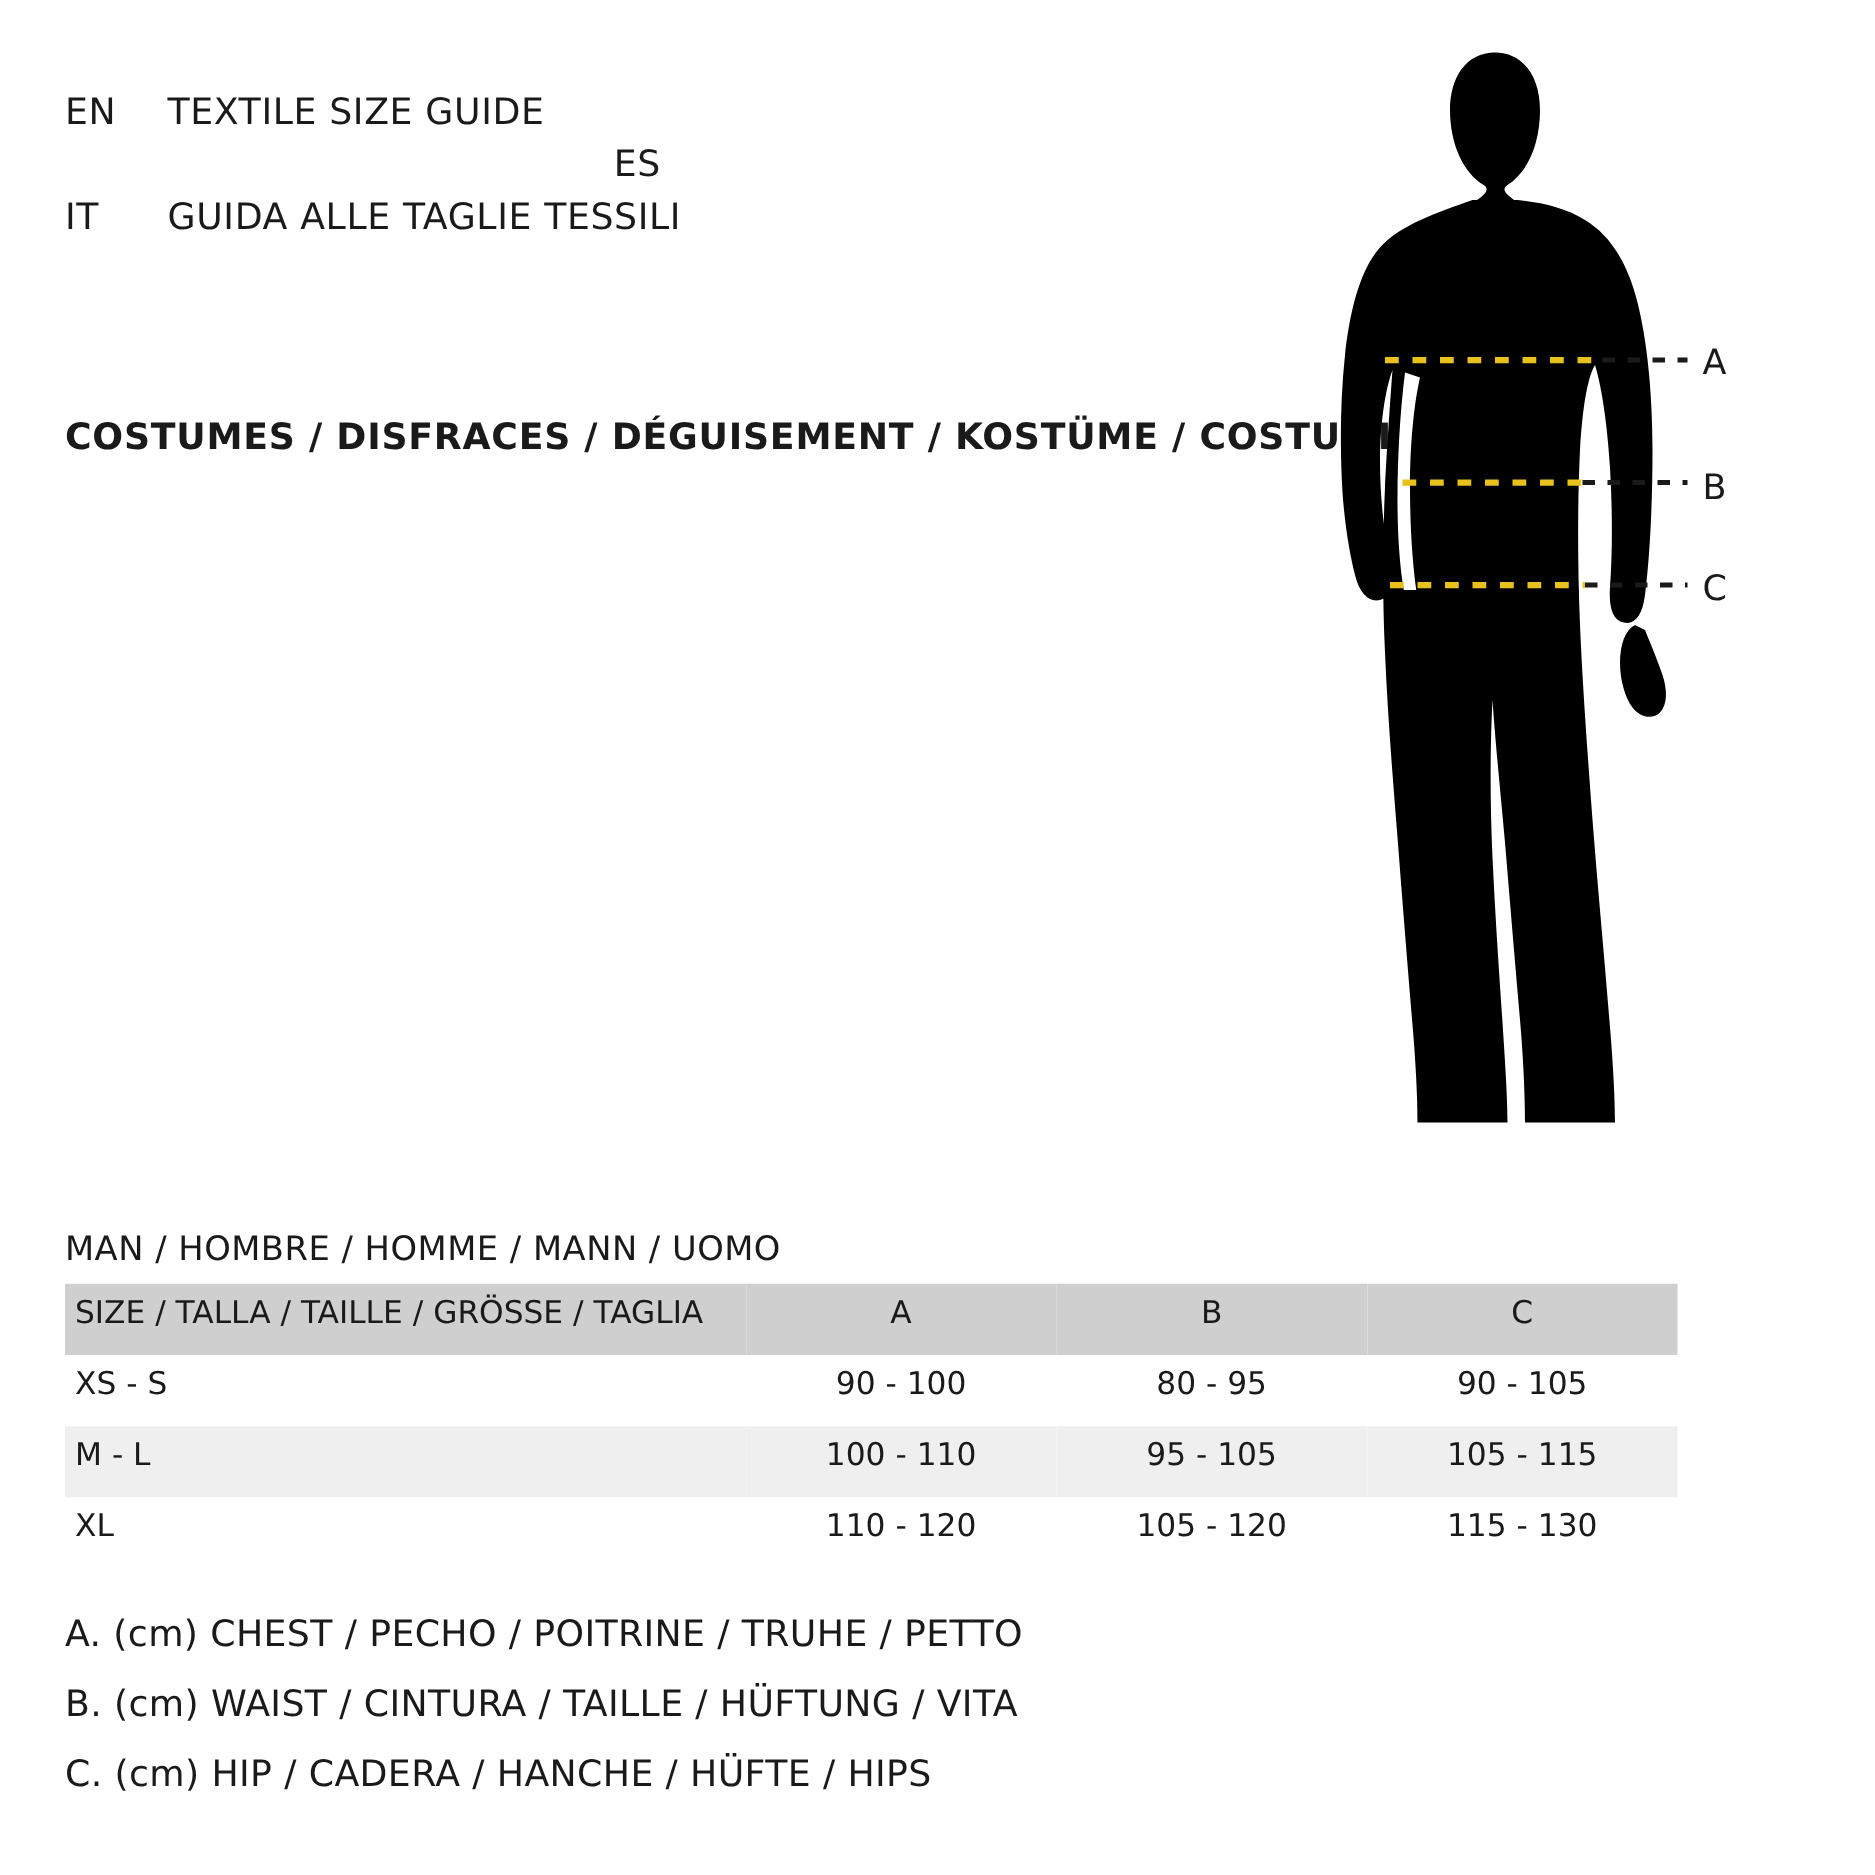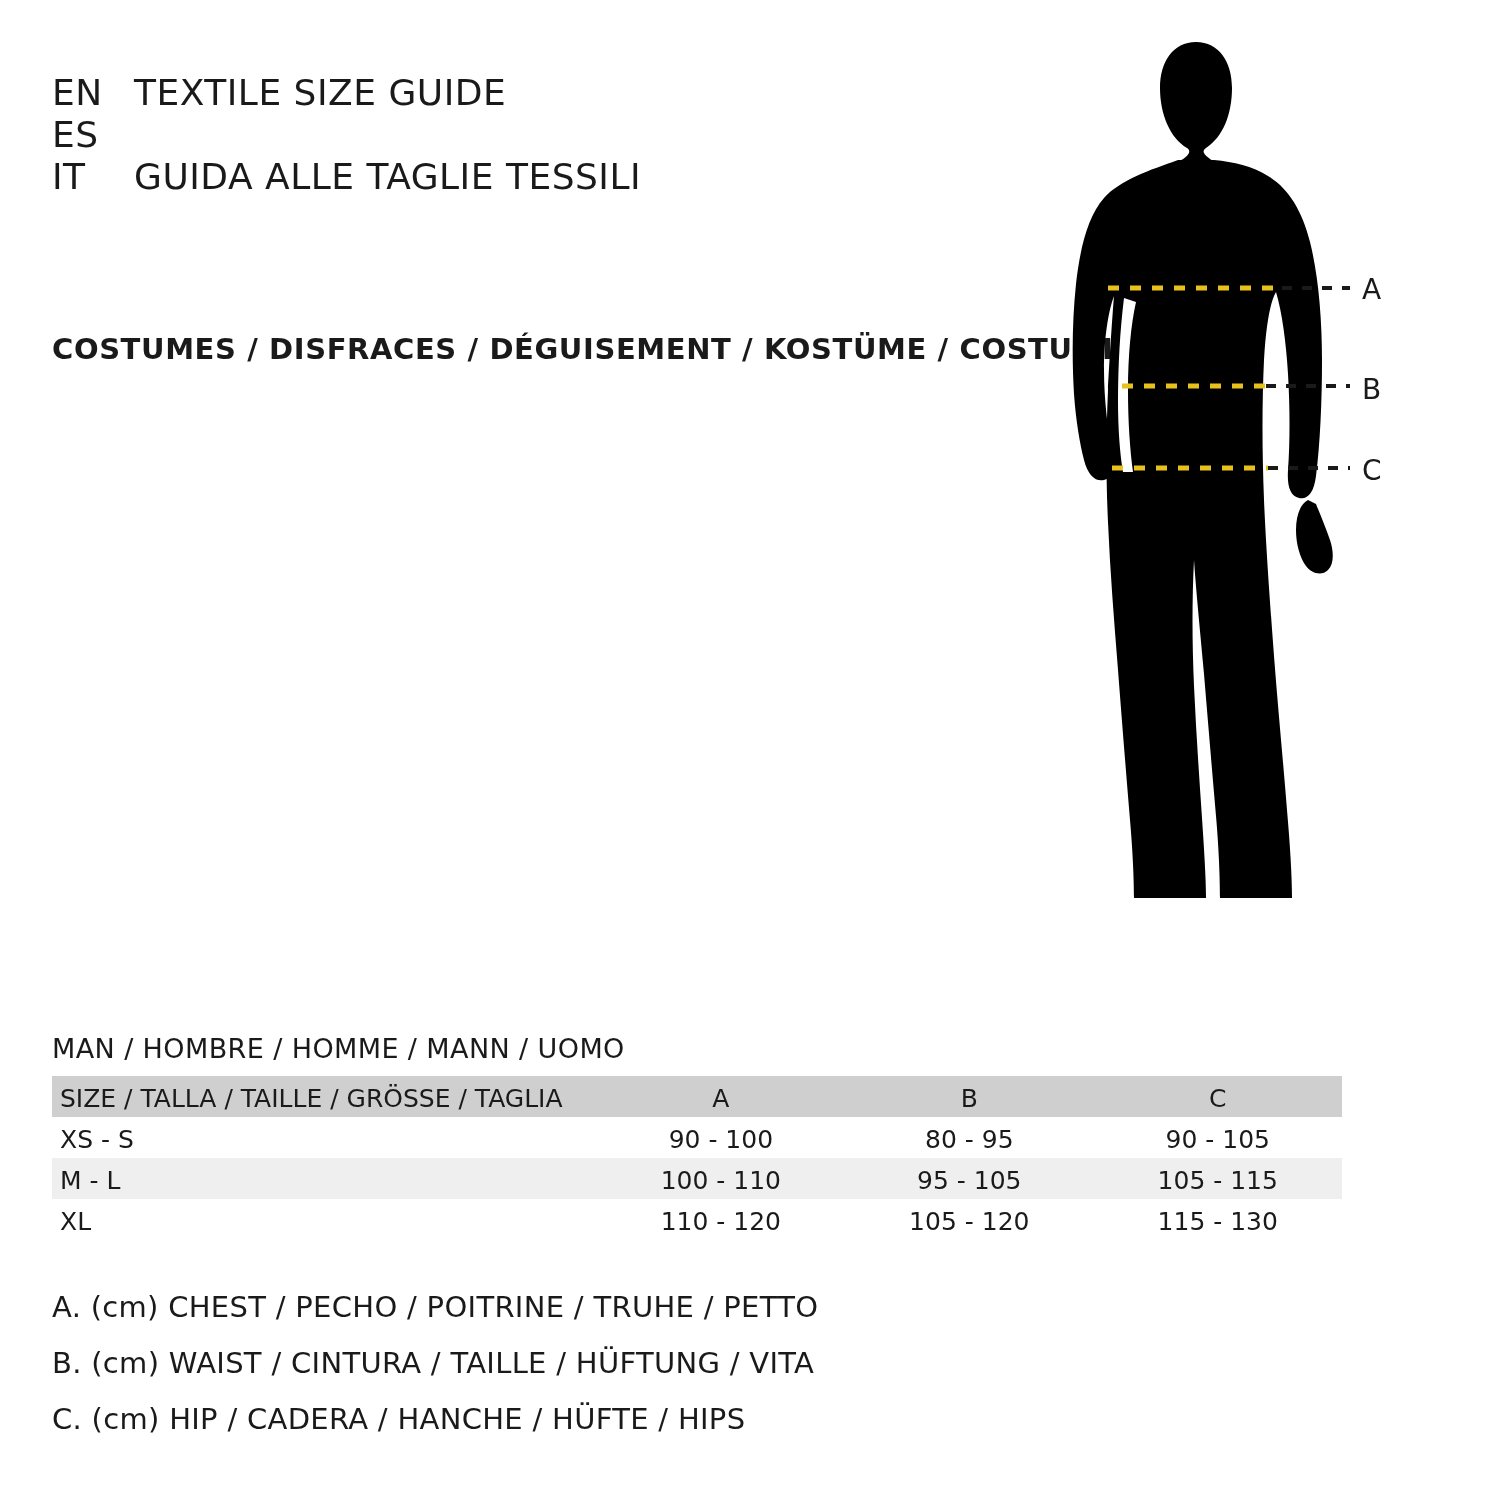--- a/index.html
+++ b/index.html
@@ -20,22 +20,23 @@
   .lang-block {
     position: absolute;
     left: 52px;
     top: 72px;
     width: 960px;
   }
   .lang-row {
     display: flex;
     align-items: baseline;
     height: 42px;
-    font-size: 36px;
+    font-size: 29px;
     letter-spacing: 0.5px;
+    justify-content: center;
   }
   .lang-code {
     width: 82px;
     flex: 0 0 82px;
   }
   .lang-text {
     flex: 1 1 auto;
   }
   .category-line {
     position: absolute;
@@ -63,36 +64,36 @@
     color: #1a1a1a;
   }
   .label-a { left: 362px; top: 243px; }
   .label-b { left: 362px; top: 343px; }
   .label-c { left: 362px; top: 424px; }
 
   
   .table-section {
     position: absolute;
     left: 52px;
-    top: 1033px;
+    top: 984px;
     width: 1400px;
   }
   .table-title {
     font-size: 27px;
     letter-spacing: 0.4px;
     margin-bottom: 12px;
   }
   table.size-table {
     border-collapse: collapse;
     width: 1290px;
     font-size: 25px;
   }
   table.size-table th,
   table.size-table td {
-    padding: 8px 0 4px 0;
+    padding: 8px 0 20px 0;
     font-weight: normal;
     text-align: center;
   }
   table.size-table th.first-col,
   table.size-table td.first-col {
     text-align: left;
     padding-left: 8px;
     width: 540px;
   }
   table.size-table thead tr {

